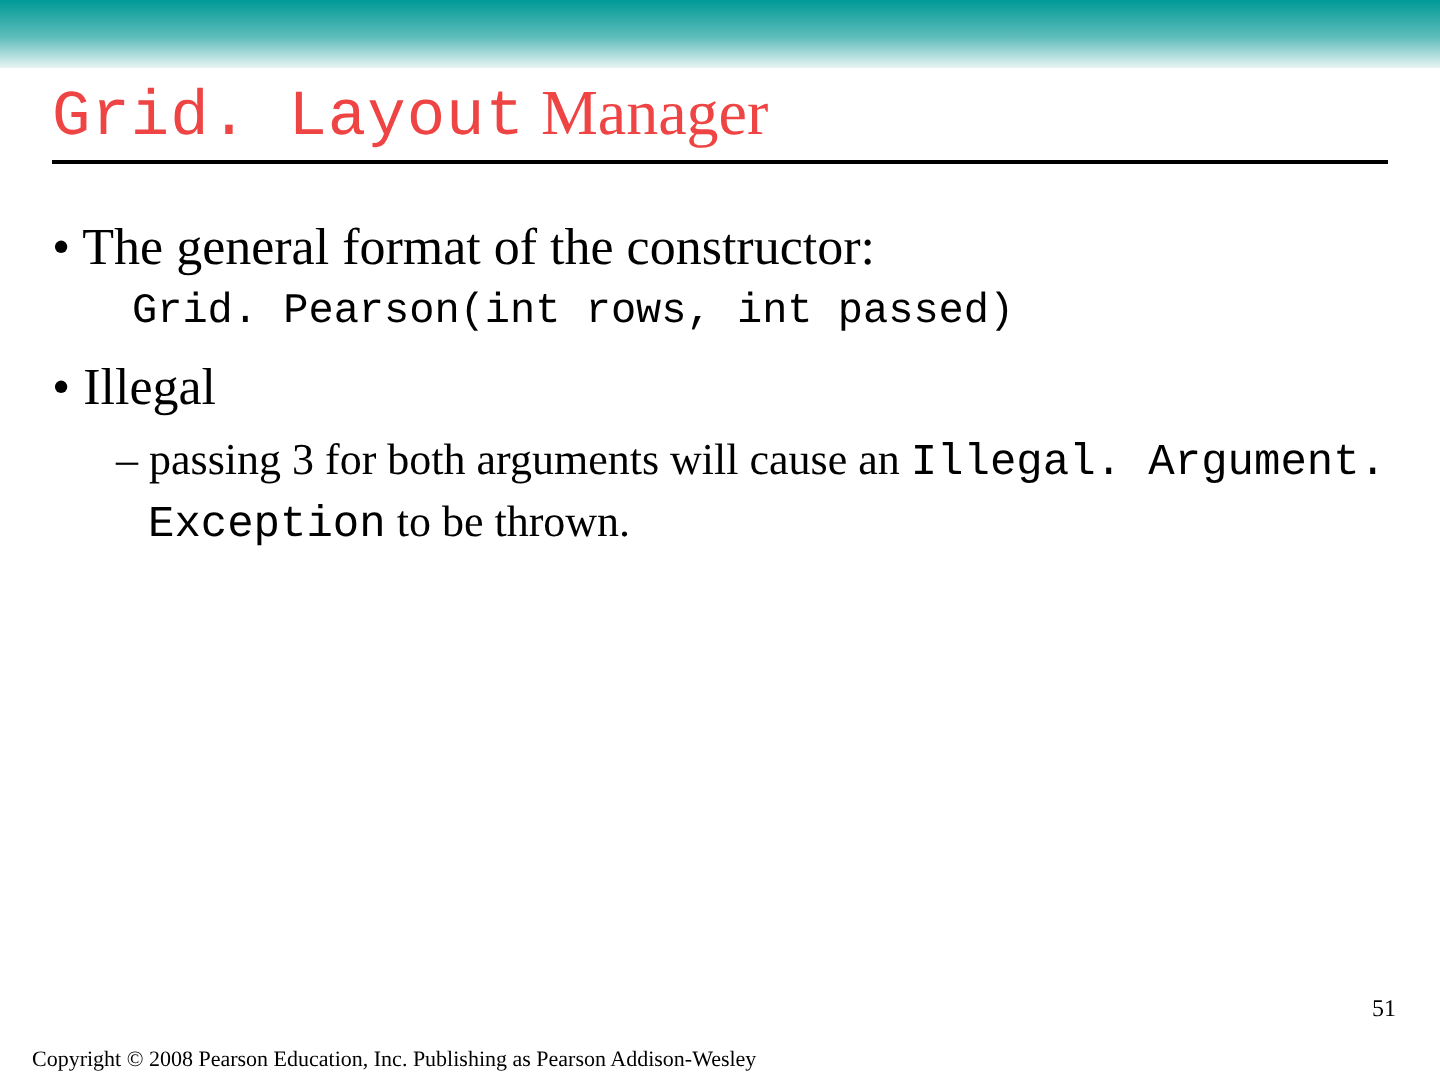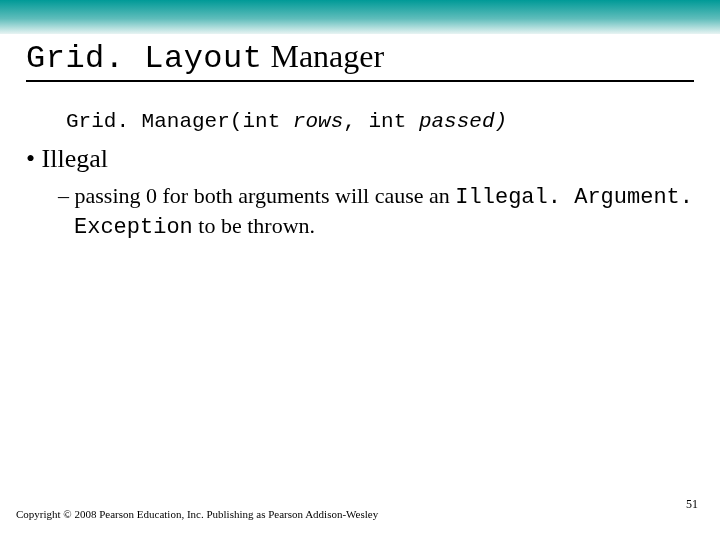--- a/index.html
+++ b/index.html
@@ -21,21 +21,21 @@
   .rule {
     margin: 0 26px;
     height: 2px;
     background: #000;
   }
   .title {
     position: absolute;
     top: 38px;
     left: 26px;
     font-size: 32px;
-    color: #000000;
+    color: #ef4444;
     white-space: nowrap;
   }
   .title .mono {
     font-family: "Courier New", Courier, monospace;
     letter-spacing: 0.5px;
   }
   .title .serif {
     font-family: "Times New Roman", Times, serif;
   }
   .content {
@@ -54,39 +54,38 @@
   .b1::before {
     content: "• ";
   }
   .code-line {
     font-family: "Courier New", Courier, monospace;
     font-size: 21px;
     margin: 2px 0 10px 40px;
     white-space: nowrap;
   }
   .code-line .ital {
-    font-style: italic;
     margin-top: 46px;
   }
   .b2 {
     font-size: 22px;
     line-height: 1.3;
     margin: 6px 0 6px 32px;
     text-indent: -16px;
     padding-left: 16px;
   }
   .b2::before {
     content: "– ";
   }
   .inline-mono {
     font-family: "Courier New", Courier, monospace;
   }
   .footer-left {
     position: absolute;
-    bottom: 20px;
+    bottom: 4px;
     left: 16px;
     font-size: 11px;
   }
   .footer-right {
     position: absolute;
     bottom: 28px;
     right: 22px;
     font-size: 12px;
   }
 </style>
@@ -98,27 +97,28 @@
 <div class="title">
   <span class="mono">Grid. Layout</span><span class="serif"> Manager</span>
 </div>
 
 <div style="position:absolute; top:80px; left:0; right:0;">
   <div class="rule"></div>
 </div>
 
 <div class="content">
 
+  <p class="b1">The general format of the constructor:</p>
   <div class="code-line">
-    <span>Grid. Manager(int </span><span class="ital">rows</span><span>, int </span><span class="ital">passed)</span>
+    <span>Grid. Pearson(int </span><span class="ital">rows</span><span>, int </span><span class="ital">passed)</span>
   </div>
 
   <p class="b1">Illegal</p>
 
 
   <p class="b2">
-    <span>passing 0 for both arguments will cause an </span><span class="inline-mono">Illegal. Argument. Exception</span><span> to be thrown.</span>
+    <span>passing 3 for both arguments will cause an </span><span class="inline-mono">Illegal. Argument. Exception</span><span> to be thrown.</span>
   </p>
 
 </div>
 
 <div class="footer-left">Copyright © 2008 Pearson Education, Inc. Publishing as Pearson Addison-Wesley</div>
 <div class="footer-right">51</div>
 
 </body></html>

